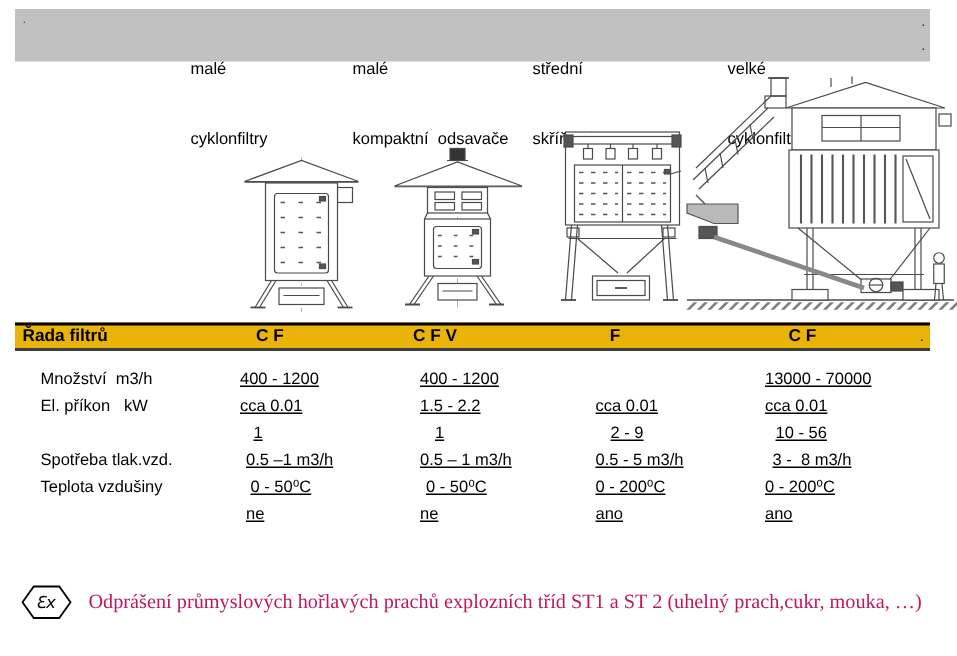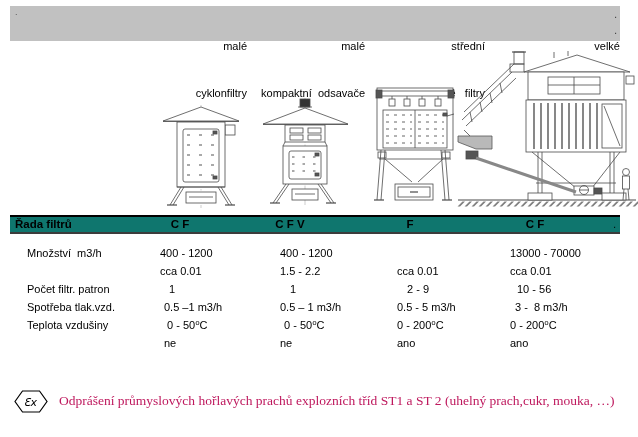--- a/index.html
+++ b/index.html
@@ -3,42 +3,42 @@
 <meta charset="utf-8">
 <style>
   html,body{margin:0;padding:0;background:#ffffff;}
   #canvas{
     position:relative;width:638px;height:437px;background:#ffffff;
     font-family:"Liberation Sans","DejaVu Sans",sans-serif;color:#000;
     overflow:hidden;
   }
   
   .top-band{position:absolute;left:10px;top:6px;width:610px;height:35px;background:#c1c1c1;}
-  .tb-col{position:absolute;top:2px;text-align:right;font-size:11px;line-height:15.5px;white-space:pre;}
+  .tb-col{position:absolute;top:2px;text-align:left;font-size:11px;line-height:15.5px;white-space:pre;}
   .tb-col span{display:block;}
   .tb-mark-left{position:absolute;left:5px;top:1px;font-size:9px;color:#555;}
   .tb-mark-r1{position:absolute;right:3px;top:3px;font-size:10px;color:#333;}
   .tb-mark-r2{position:absolute;right:3px;top:19px;font-size:10px;color:#333;}
   
   .draw{position:absolute;}
   
   .series-band{
-    position:absolute;left:10px;top:215px;width:610px;height:15px;background:#0f766e;
+    position:absolute;left:10px;top:215px;width:610px;height:15px;background:#eab308;
     border-top:2px solid #000;border-bottom:2px solid #3c3c3c;
     font-weight:bold;font-size:11.5px;line-height:15px;
   }
   .series-label{position:absolute;left:5px;top:0;}
   .series-code{position:absolute;top:0;width:60px;text-align:center;white-space:pre;}
   .sc-1{left:140px;} .sc-2{left:250px;} .sc-3{left:370px;} .sc-4{left:495px;}
   .series-mark{position:absolute;right:4px;top:0;font-size:10px;font-weight:normal;}
   
   .spec{position:absolute;left:22px;top:244px;width:625px;font-size:11px;}
   .spec-row{position:relative;height:18px;line-height:18px;}
   .spec-label{position:absolute;left:5px;white-space:pre;}
-  .spec-val{position:absolute;white-space:pre;}
+  .spec-val{position:absolute;white-space:pre;text-decoration:underline;}
   .sv-1{left:138px;} .sv-2{left:258px;} .sv-3{left:375px;} .sv-4{left:488px;}
   
   .footer-ex{position:absolute;left:14px;top:390px;}
   .footer-note{
     position:absolute;left:59px;top:392px;width:575px;
     font-family:"Liberation Serif","DejaVu Serif",serif;font-size:13.5px;line-height:17px;color:#be185d;
   }
 </style>
 </head>
 <body>
@@ -251,27 +251,27 @@
   </div>
 
   <div class="spec">
     <div class="spec-row">
       <span class="spec-label">Množství  m3/h</span>
       <span class="spec-val sv-1">400 - 1200</span>
       <span class="spec-val sv-2">400 - 1200</span>
       <span class="spec-val sv-4">13000 - 70000</span>
     </div>
     <div class="spec-row">
+      <span class="spec-label">El. příkon   kW</span>
       <span class="spec-val sv-1">cca 0.01</span>
       <span class="spec-val sv-2">1.5 - 2.2</span>
       <span class="spec-val sv-3">cca 0.01</span>
       <span class="spec-val sv-4">cca 0.01</span>
     </div>
     <div class="spec-row">
-      <span class="spec-label">Počet filtr. patron</span>
       <span class="spec-val sv-1" style="left:147px;">1</span>
       <span class="spec-val sv-2" style="left:268px;">1</span>
       <span class="spec-val sv-3" style="left:385px;">2 - 9</span>
       <span class="spec-val sv-4" style="left:495px;">10 - 56</span>
     </div>
     <div class="spec-row">
       <span class="spec-label">Spotřeba tlak.vzd.</span>
       <span class="spec-val sv-1" style="left:142px;">0.5 –1 m3/h</span>
       <span class="spec-val sv-2">0.5 – 1 m3/h</span>
       <span class="spec-val sv-3">0.5 - 5 m3/h</span>

